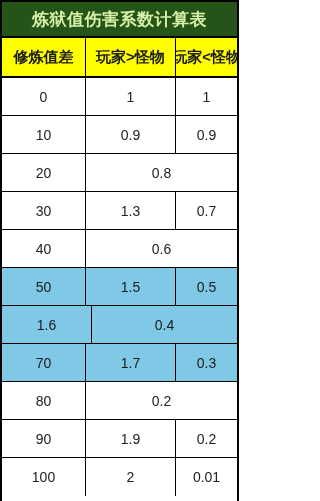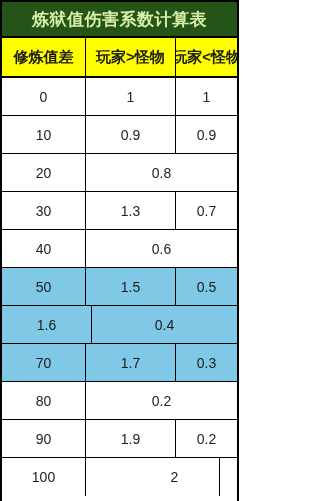--- a/index.html
+++ b/index.html
@@ -49,21 +49,20 @@
   
   .row {
     display: flex;
     flex: 0 0 38px;
     height: 38px;
     box-sizing: border-box;
     border-bottom: 1px solid #000000;
   }
   .row:last-child {
     border-bottom: none;
-    gap: 44px;
   }
 
   .cell {
     box-sizing: border-box;
     display: flex;
     align-items: center;
     justify-content: center;
     border-right: 1px solid #000000;
     font-size: 14px;
     color: #222222;

